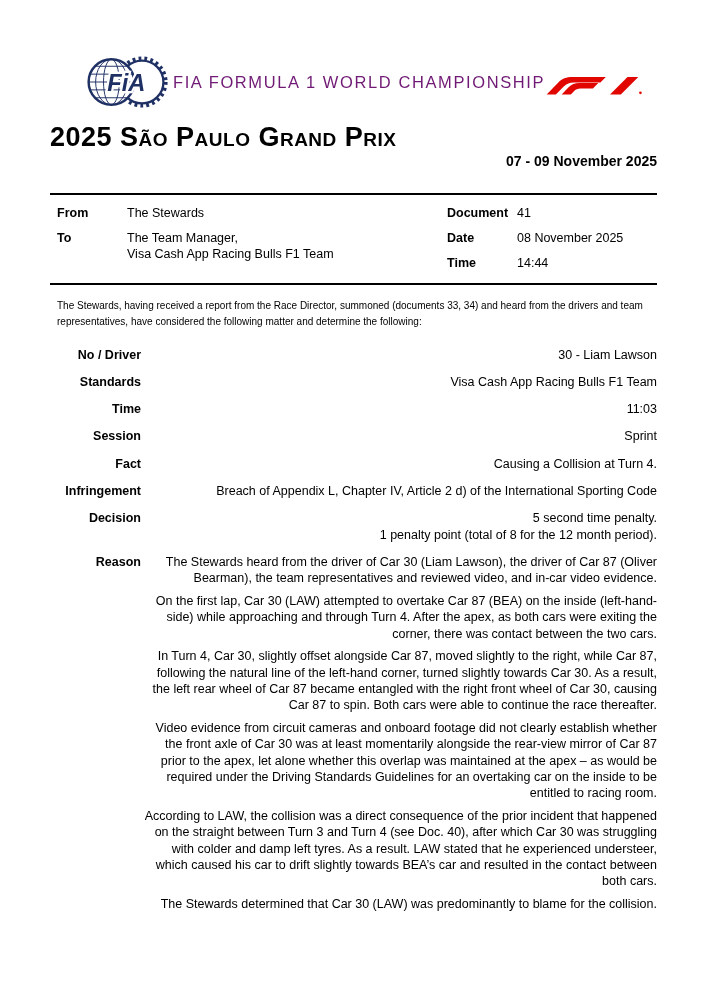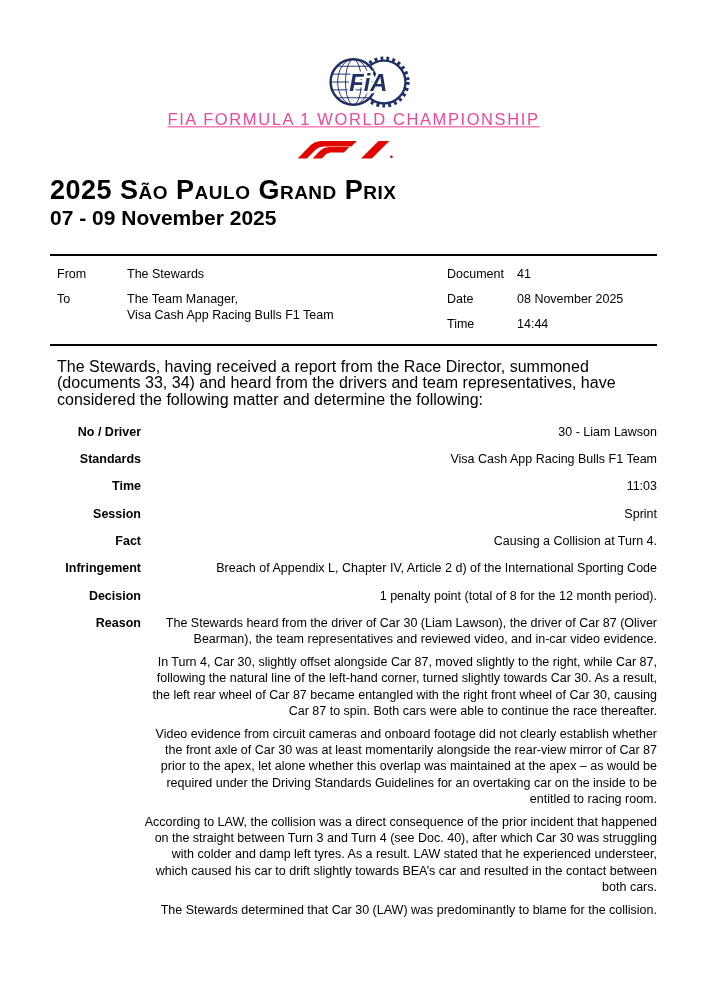--- a/index.html
+++ b/index.html
@@ -9,48 +9,46 @@
     color: #000;
     -webkit-font-smoothing: antialiased;
   }
   .page { padding: 0 50px; }
 
   
   .header {
     margin-top: 54px;
     display: flex;
     align-items: center;
-    flex-direction: column;
   }
   .fia-logo { width: 90px; height: 56px; margin-left: 33px; flex: 0 0 auto; }
   .champ-title {
     flex: 1;
     text-align: center;
     font-size: 16.5px;
     letter-spacing: 1.6px;
-    color: #ec4899;
+    color: #701a75;
     font-weight: 400;
     transform: scaleY(1.05);
     white-space: nowrap;
-    text-decoration: underline;
   }
   .f1-logo { width: 100px; height: 34px; margin-right: 15px; flex: 0 0 auto; }
 
   
   .event-title {
     margin-top: 12px;
     text-align: left;
     font-size: 27px;
     font-weight: bold;
     font-variant: small-caps;
     letter-spacing: 0.5px;
   }
   .event-dates {
-    text-align: left;
-    font-size: 21px;
+    text-align: right;
+    font-size: 14px;
     font-weight: bold;
     margin-top: 0px;
   }
 
   
   .meta {
     margin-top: 24px;
     border-top: 2px solid #000;
     border-bottom: 2px solid #000;
     padding: 10px 7px 12px 7px;
@@ -60,27 +58,27 @@
   .meta-right { width: 203px; }
   .meta-row {
     display: grid;
     grid-template-columns: 70px 1fr;
     margin-bottom: 9px;
     font-size: 12.5px;
     line-height: 16px;
   }
   .meta-right .meta-row { grid-template-columns: 70px 1fr; }
   .meta-row:last-child { margin-bottom: 0; }
-  .meta-label { font-weight: normal; white-space: nowrap; }
+  .meta-label { font-weight: bold; white-space: nowrap; }
   .meta-value {}
 
   
   .intro {
     margin: 13px 0 0 7px;
-    font-size: 16px;
+    font-size: 10px;
     line-height: 16.3px;
   }
 
   
   .details { margin-top: 16px; margin-left: 7px; }
   .detail-row {
     display: grid;
     grid-template-columns: 84px 1fr;
     margin-bottom: 11px;
     font-size: 12.5px;
@@ -196,28 +194,30 @@
     </div>
 
     <div class="detail-row">
       <div class="detail-label">Infringement</div>
       <div class="detail-value">Breach of Appendix L, Chapter IV, Article 2 d) of the International Sporting Code</div>
     </div>
 
     <div class="detail-row">
       <div class="detail-label">Decision</div>
       <div class="detail-value">
+        <div>5 second time penalty.</div>
         <div>1 penalty point (total of 8 for the 12 month period).</div>
       </div>
     </div>
 
     <div class="detail-row">
       <div class="detail-label">Reason</div>
       <div class="detail-value">
         <p>The Stewards heard from the driver of Car 30 (Liam Lawson), the driver of Car 87 (Oliver Bearman), the team representatives and reviewed video, and in-car video evidence.</p>
+        <p>On the first lap, Car 30 (LAW) attempted to overtake Car 87 (BEA) on the inside (left-hand-side) while approaching and through Turn 4. After the apex, as both cars were exiting the corner, there was contact between the two cars.</p>
         <p>In Turn 4, Car 30, slightly offset alongside Car 87, moved slightly to the right, while Car 87, following the natural line of the left-hand corner, turned slightly towards Car 30. As a result, the left rear wheel of Car 87 became entangled with the right front wheel of Car 30, causing Car 87 to spin. Both cars were able to continue the race thereafter.</p>
         <p>Video evidence from circuit cameras and onboard footage did not clearly establish whether the front axle of Car 30 was at least momentarily alongside the rear-view mirror of Car 87 prior to the apex, let alone whether this overlap was maintained at the apex – as would be required under the Driving Standards Guidelines for an overtaking car on the inside to be entitled to racing room.</p>
         <p>According to LAW, the collision was a direct consequence of the prior incident that happened on the straight between Turn 3 and Turn 4 (see Doc. 40), after which Car 30 was struggling with colder and damp left tyres. As a result. LAW stated that he experienced understeer, which caused his car to drift slightly towards BEA’s car and resulted in the contact between both cars.</p>
         <p>The Stewards determined that Car 30 (LAW) was predominantly to blame for the collision.</p>
       </div>
     </div>
 
   </section>
 </div>
 

